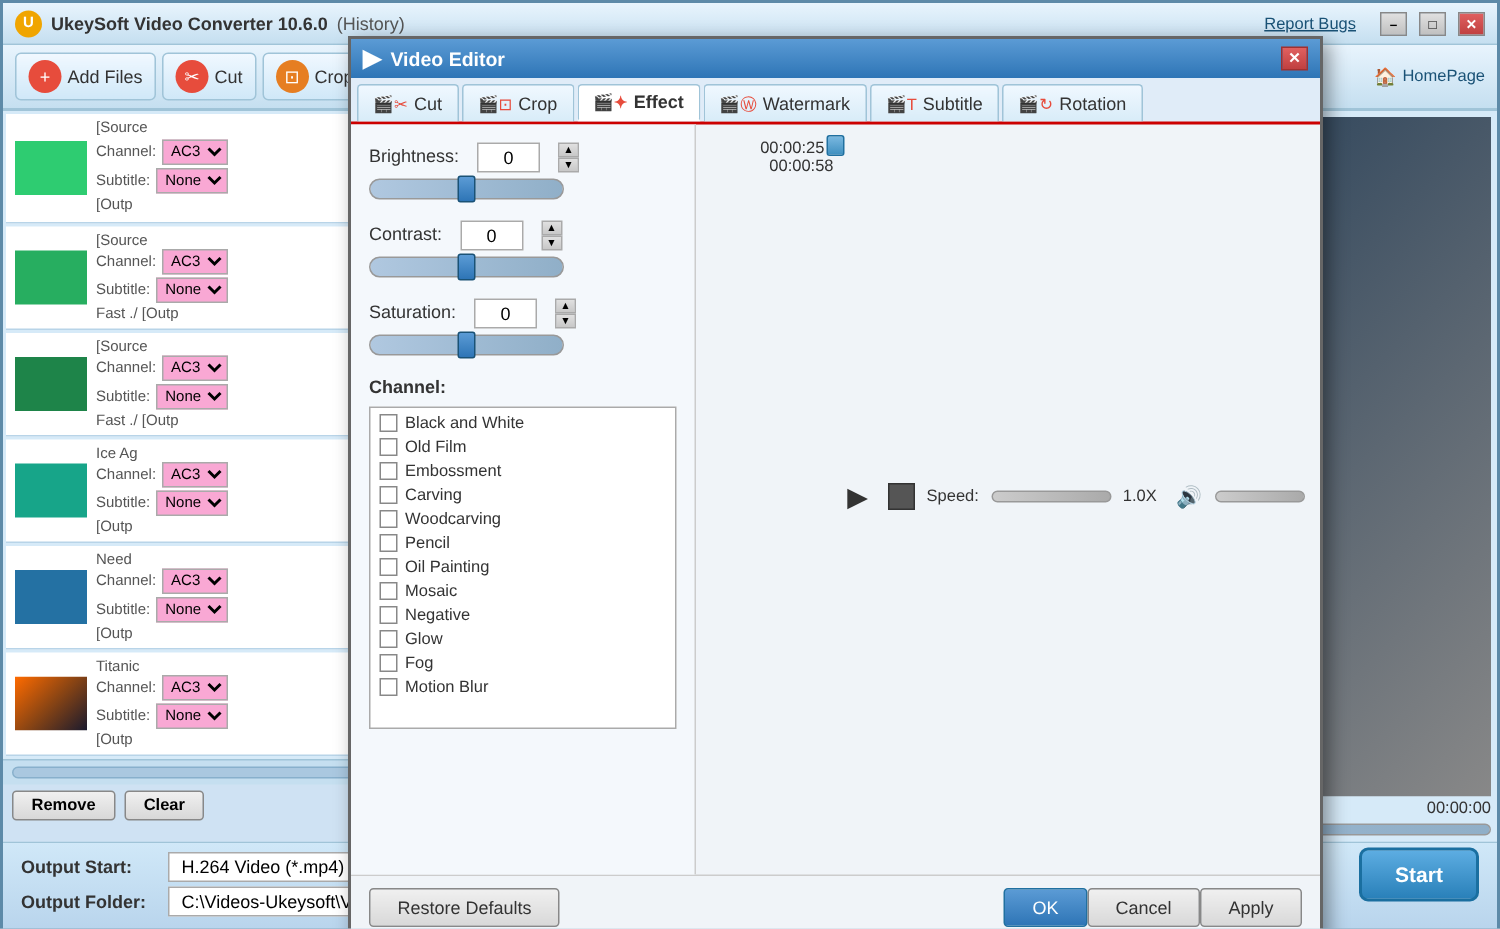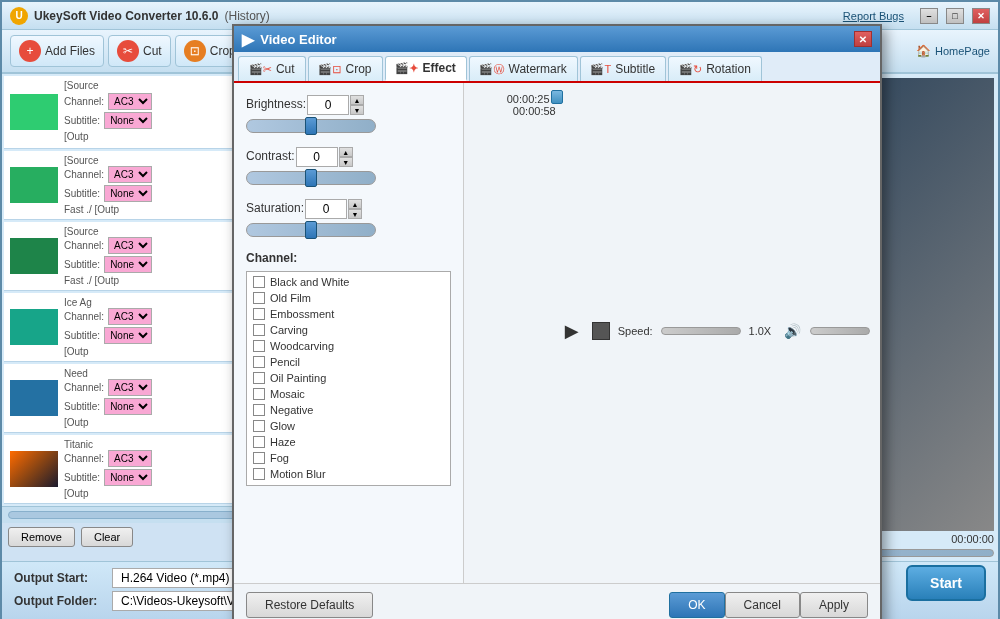--- a/index.html
+++ b/index.html
@@ -314,21 +314,21 @@
 
     .control-label {
       font-size: 12px;
       color: #333;
       margin-bottom: 3px;
     }
 
     .control-input-row {
       display: flex;
       align-items: center;
-      gap: 1px;
+      gap: 12px;
       margin-bottom: 4px;
     }
 
     .slider-track {
       width: 130px;
       height: 14px;
       background: linear-gradient(to right, #b0c8e0, #90afc8);
       border: 1px solid #999;
       border-radius: 8px;
       position: relative;
@@ -643,20 +643,21 @@
       gap: 6px;
     }
 
     .file-ctrl-btn {
       padding: 3px 12px;
       background: linear-gradient(to bottom, #f0f0f0, #d8d8d8);
       border: 1px solid #888;
       border-radius: 3px;
       font-size: 11px;
       cursor: pointer;
+      font-weight: bold;
     }
 
     
     .speed-slider-wrap {
       position: relative;
       display: inline-flex;
       align-items: center;
     }
   </style>
 </head>
@@ -964,24 +965,20 @@
             <div class="effect-item">
               <div class="effect-checkbox"></div>
               <span>Negative</span>
             </div>
             <div class="effect-item">
               <div class="effect-checkbox"></div>
               <span>Glow</span>
             </div>
             <div class="effect-item">
               <div class="effect-checkbox"></div>
-              <span>Haze</span>
-            </div>
-            <div class="effect-item">
-              <div class="effect-checkbox"></div>
               <span>Fog</span>
             </div>
             <div class="effect-item">
               <div class="effect-checkbox"></div>
               <span>Motion Blur</span>
             </div>
           </div>
         </div>
       </div>
 

